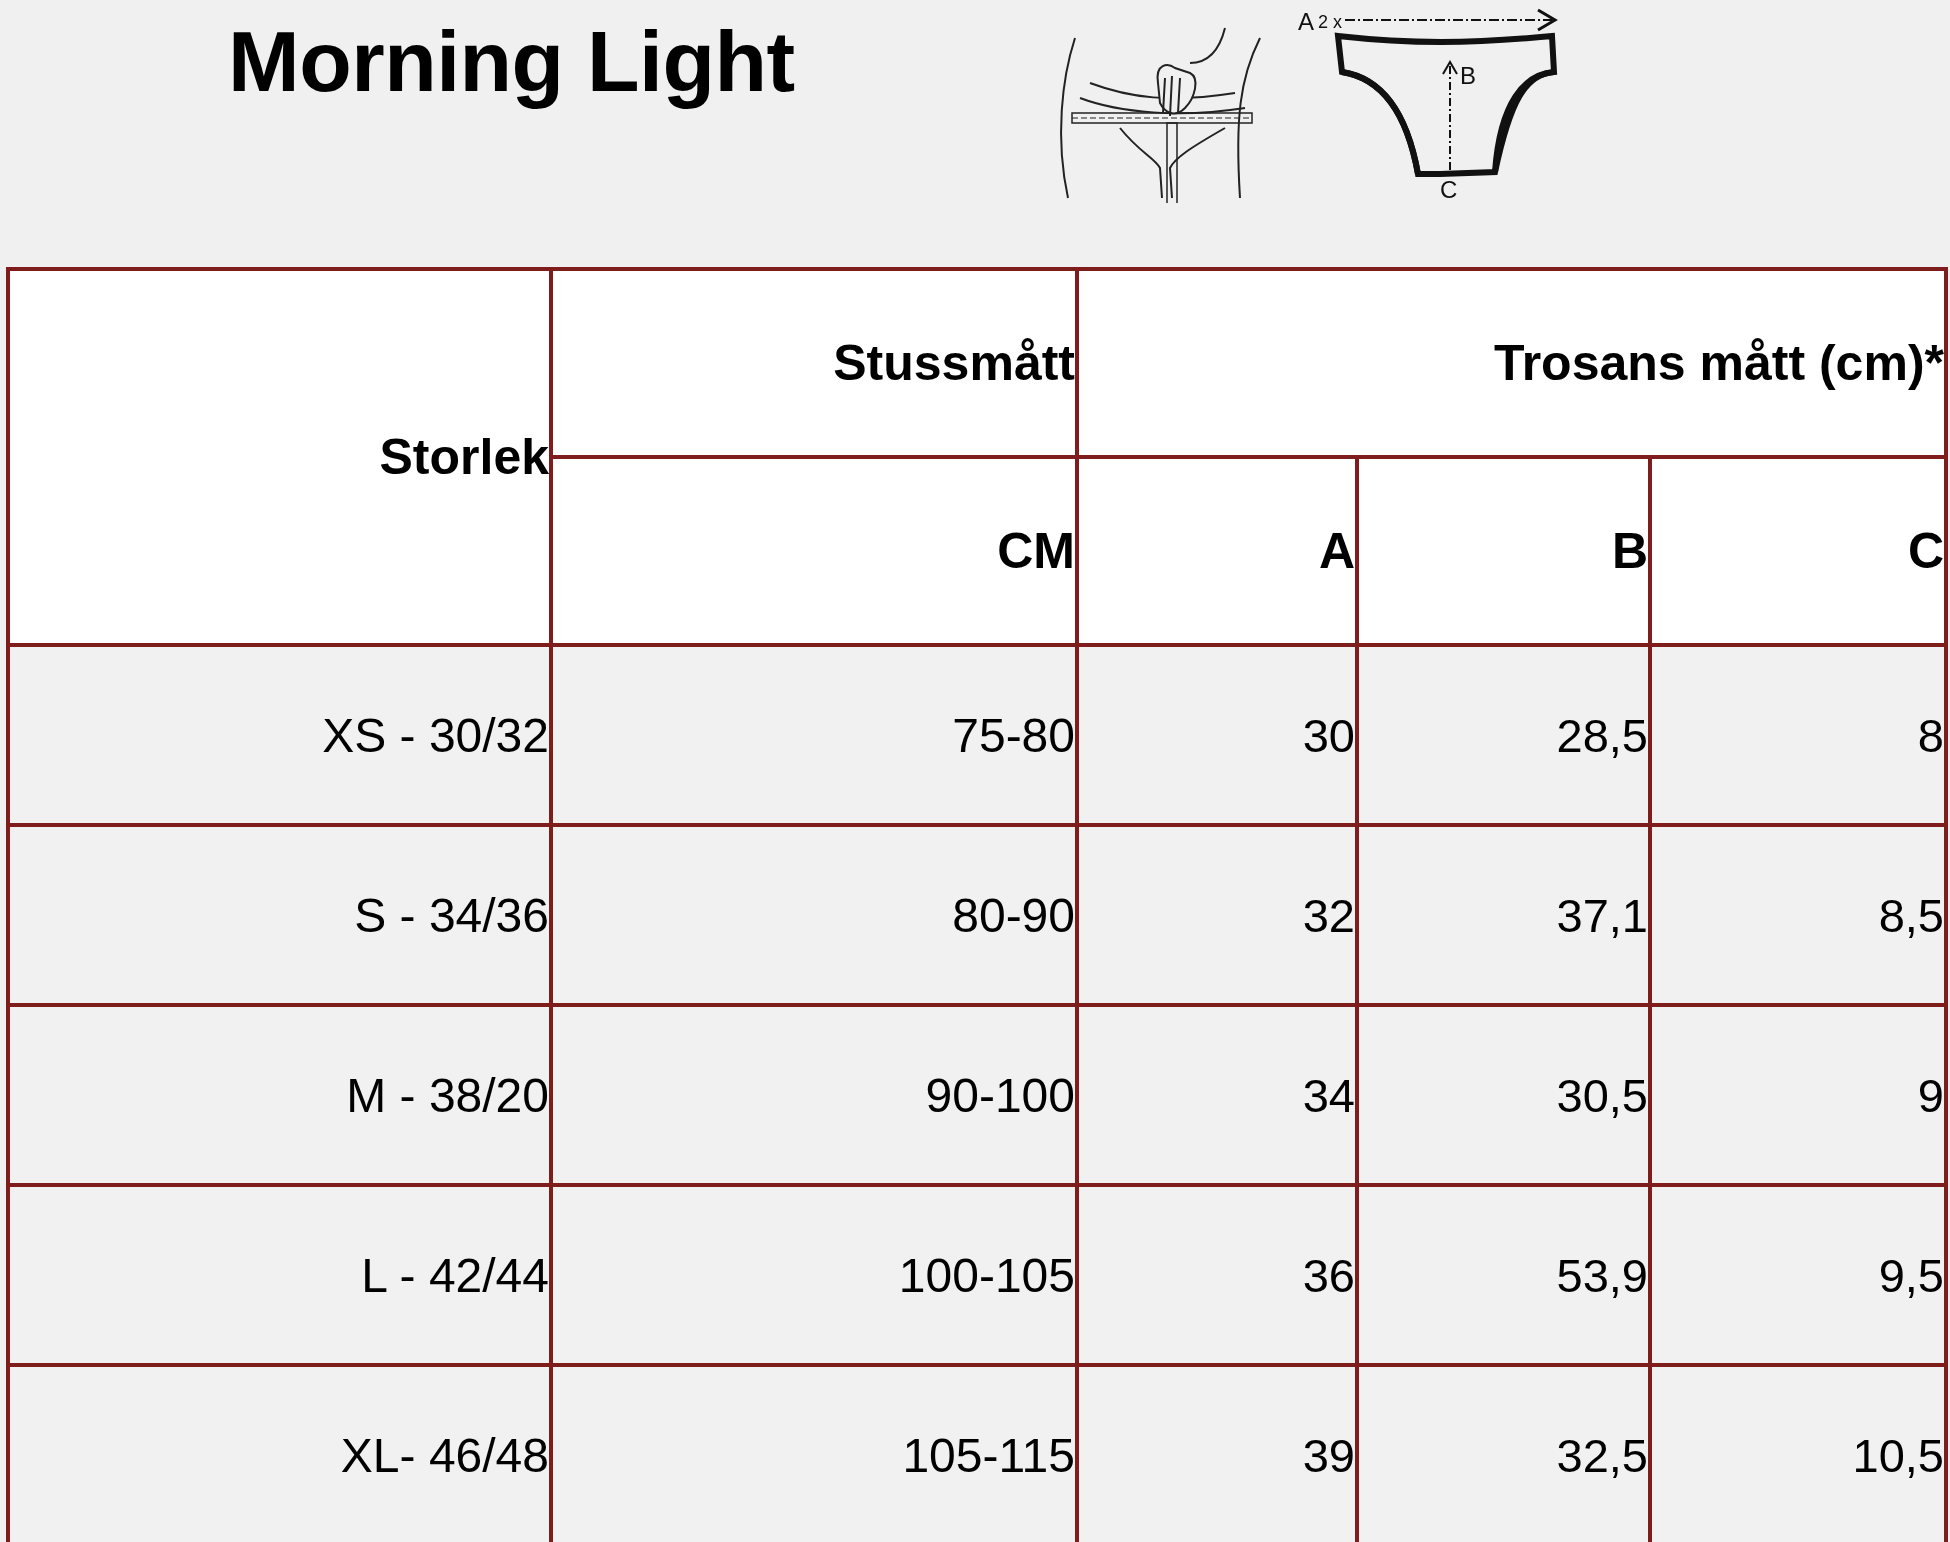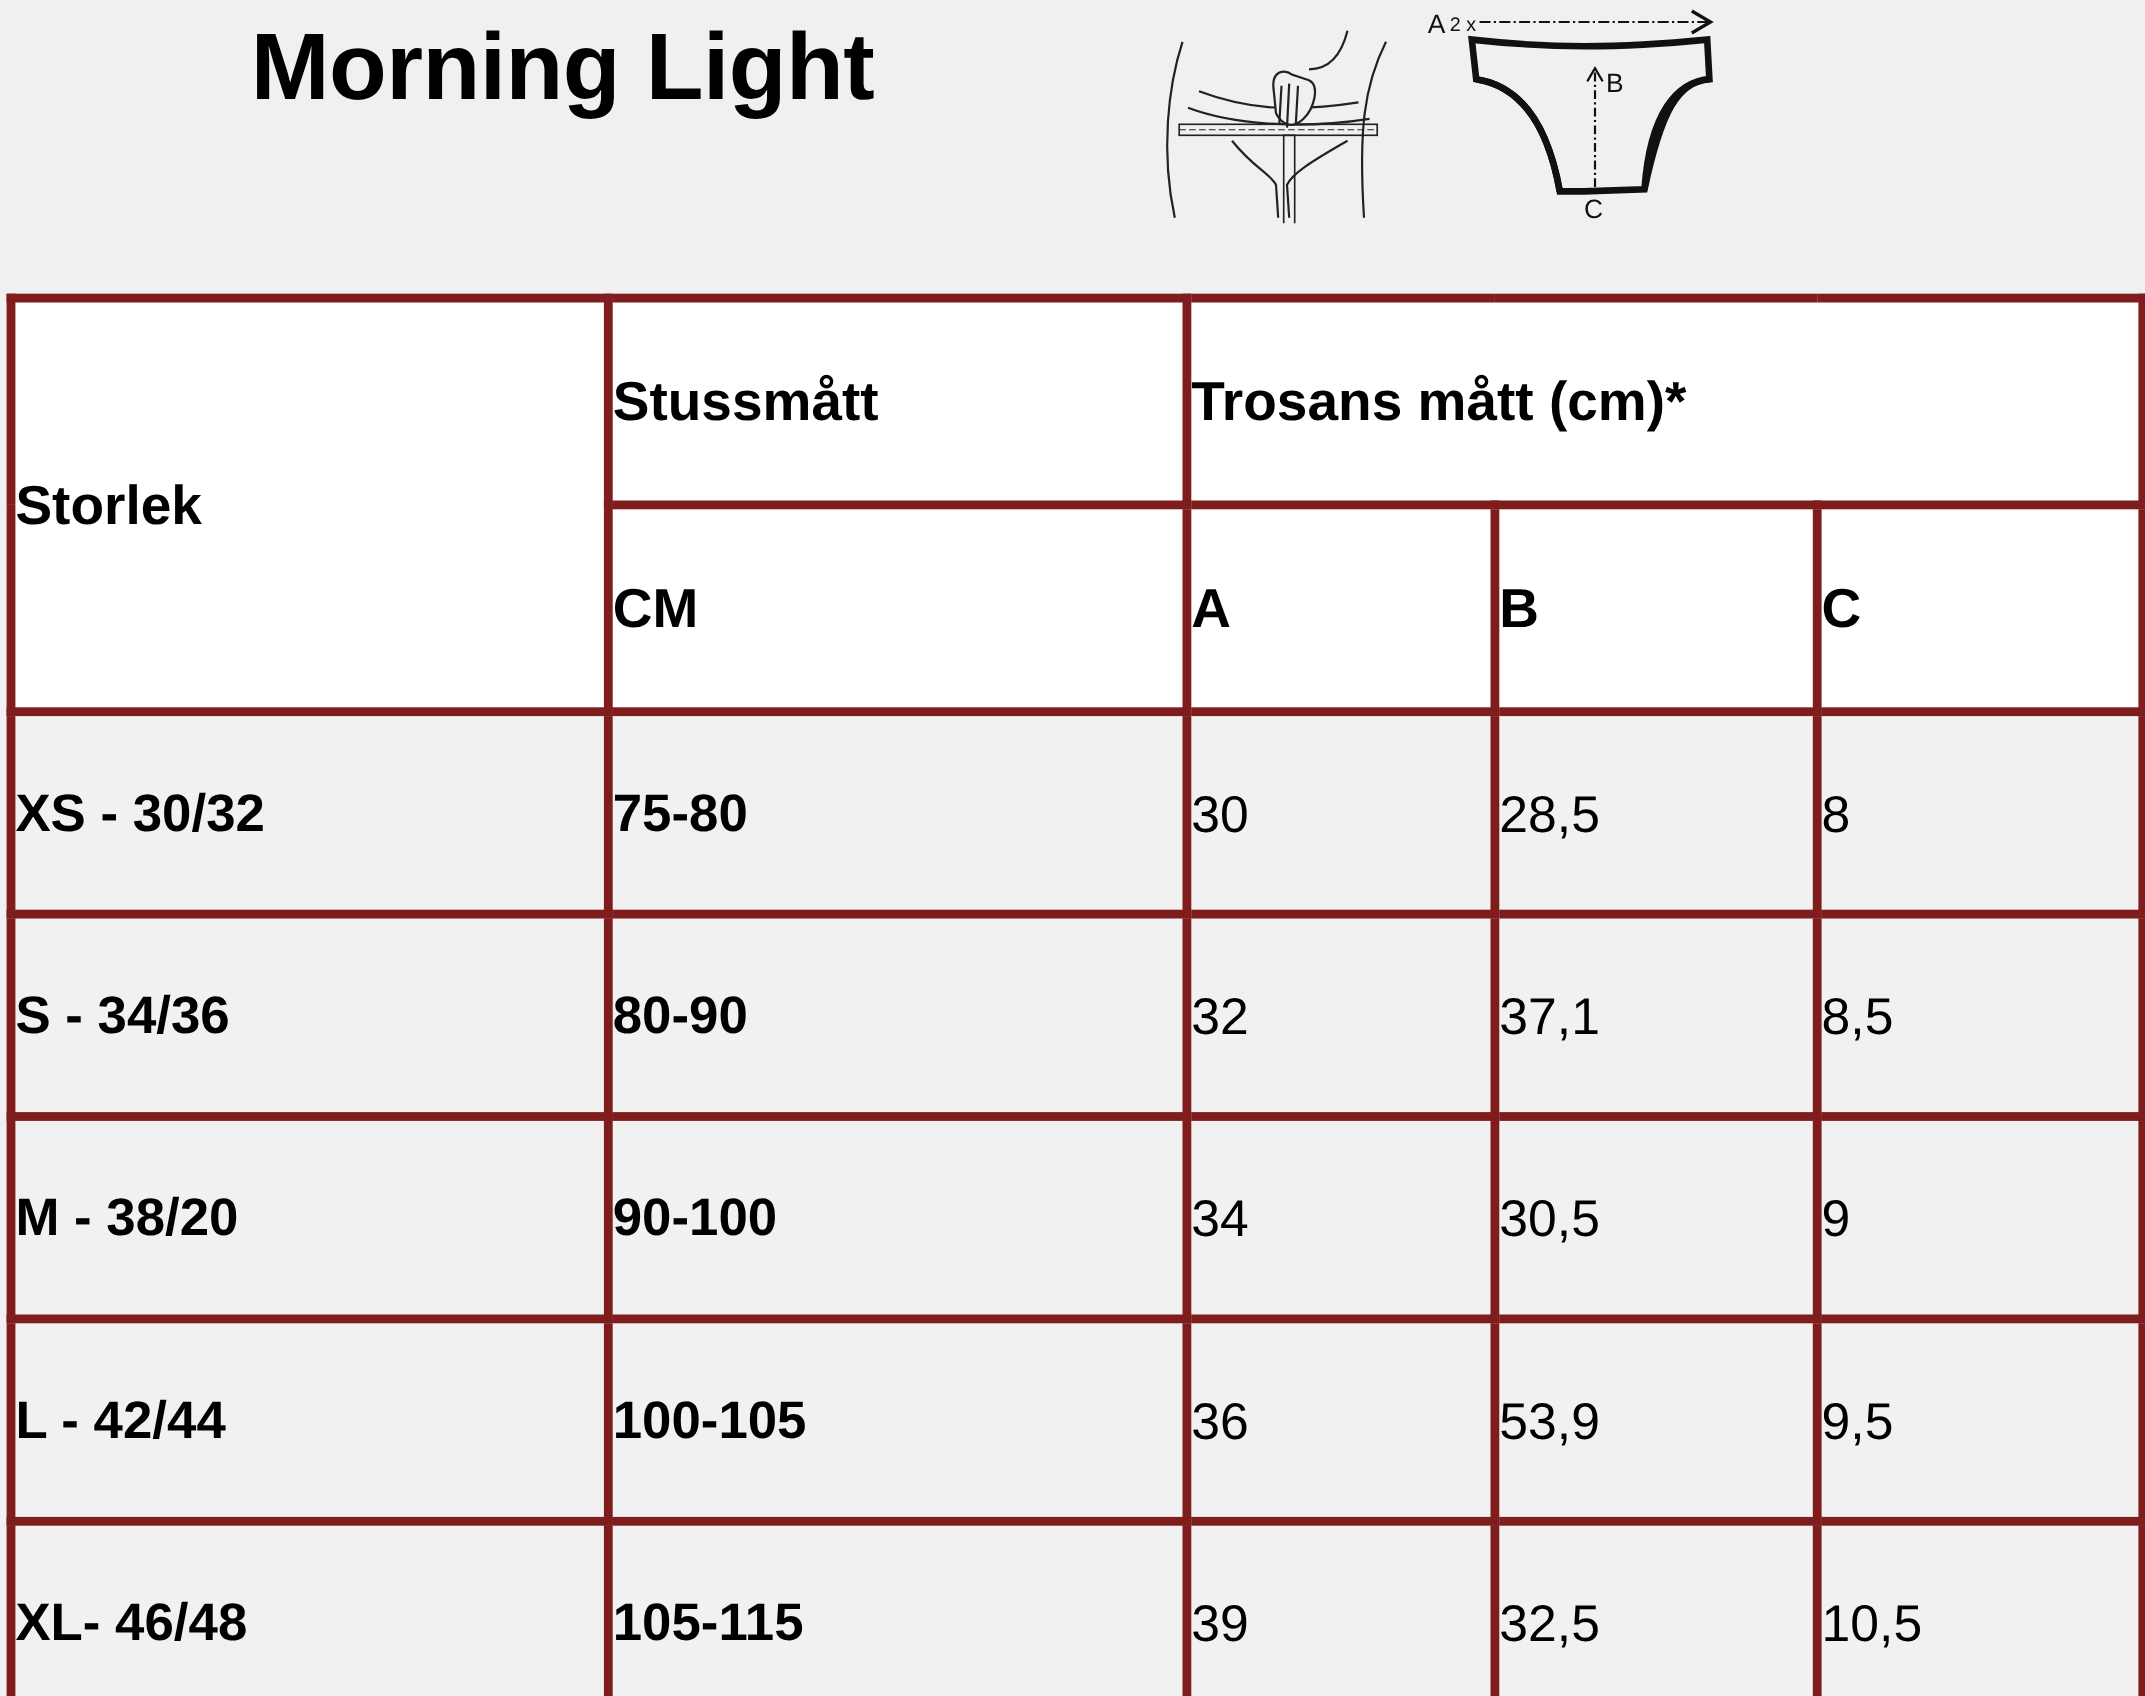--- a/index.html
+++ b/index.html
@@ -11,27 +11,27 @@
     position: absolute; left: 228px; top: 6px; font-size: 86px; font-weight: bold;
     letter-spacing: -0.5px; line-height: 110px; white-space: nowrap;
   }
   .illus-body { position: absolute; left: 1050px; top: 18px; width: 220px; height: 185px; }
   .illus-brief { position: absolute; left: 1290px; top: 2px; width: 280px; height: 205px; }
   table.size-table {
     position: absolute; left: 6px; top: 267px; width: 1938px; height: 1270px;
     border-collapse: collapse; table-layout: fixed;
   }
   table.size-table td, table.size-table th {
-    border: 8px solid #7f1d1d; text-align: left; vertical-align: middle; padding: 0;
+    border: 4px solid #7f1d1d; text-align: right; vertical-align: middle; padding: 0;
   }
   th { background: #fff; font-weight: bold; font-size: 50px; }
   .hdr-top { height: 188px; }
   .hdr-bot { height: 188px; }
   tbody td { background: #f1f1f1; height: 176px; font-size: 48px; }
-  td.bold { font-weight: bold; }
+  td.bold { font-weight: normal; }
   td.reg { font-weight: normal; font-size: 47px; }
 </style>
 </head>
 <body>
 
 <div class="title">Morning Light</div>
 
 <svg class="illus-body" viewBox="0 0 220 185" fill="none" stroke="#222" stroke-width="2">
   <path d="M25 20 C12 60, 5 120, 18 180"></path>
   <path d="M210 20 C190 60, 185 100, 190 180"></path>

